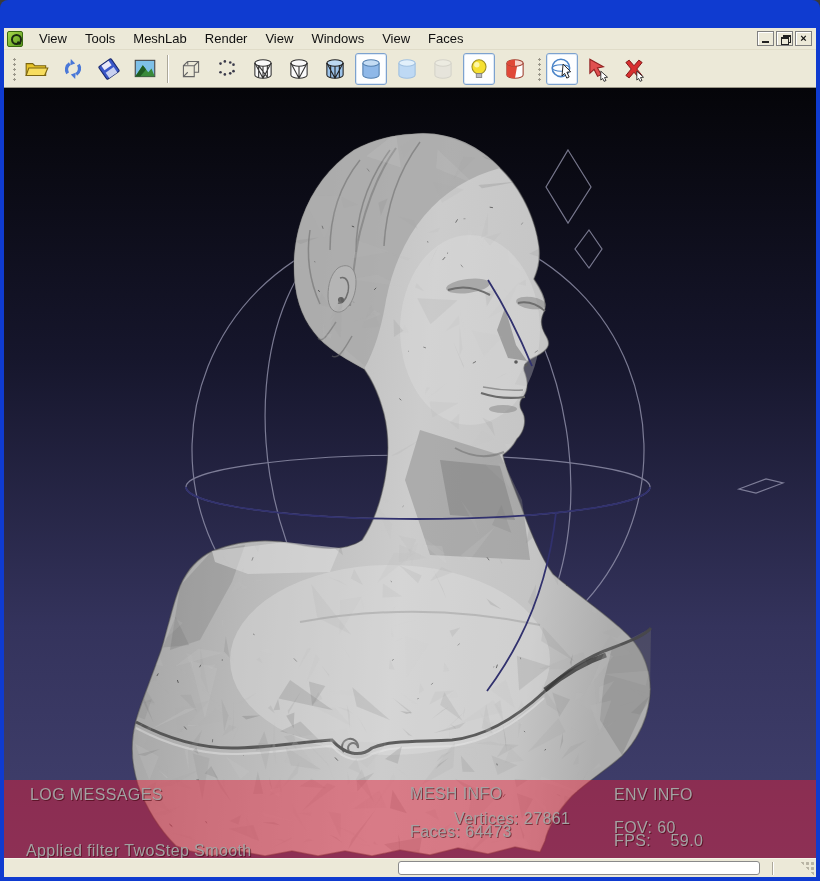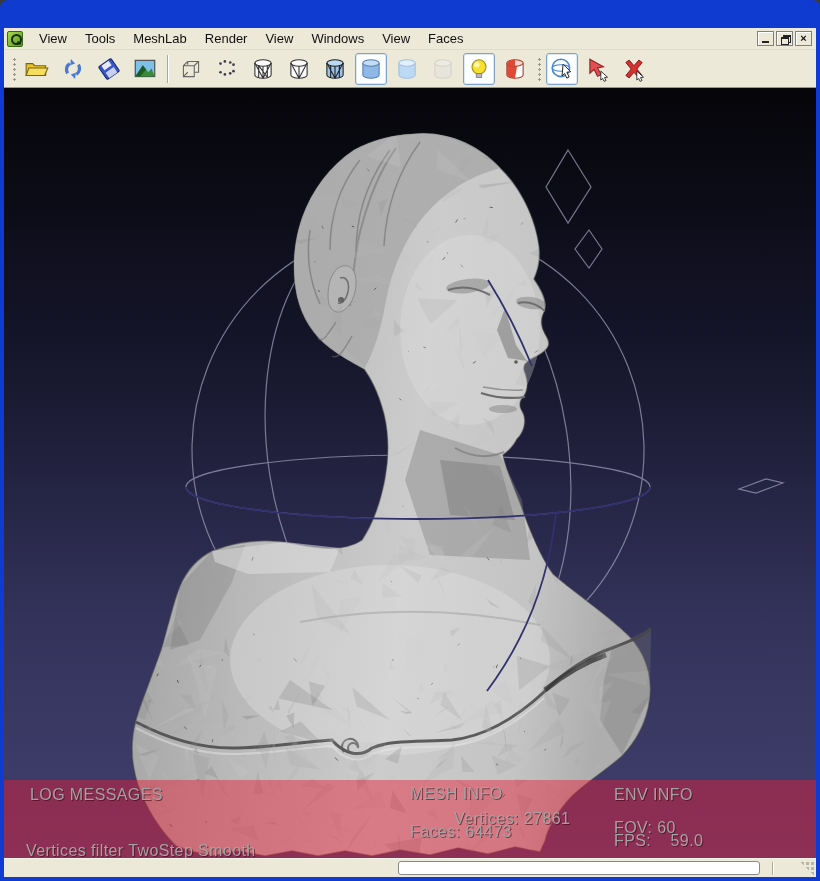--- a/index.html
+++ b/index.html
@@ -945,21 +945,21 @@
 
     <div class="red-band"></div>
 
     <div class="hud" style="left:26px;top:698px;">LOG MESSAGES</div>
     <div class="hud" style="left:406px;top:697px;">MESH INFO</div>
     <div class="hud" style="left:406px;top:722px;margin-left:44px;">Vertices: 27861</div>
     <div class="hud" style="left:406px;top:735px;">Faces: 64473</div>
     <div class="hud" style="left:610px;top:698px;text-align:center;">ENV INFO</div>
     <div class="hud" style="left:610px;top:731px;">FOV: 60</div>
     <div class="hud" style="left:610px;top:744px;">FPS:    59.0</div>
-    <div class="hud" style="left:22px;top:754px;">Vertices filter TwoStep Smooth</div>
+    <div class="hud" style="left:22px;top:754px;">Applied filter TwoStep Smooth</div>
   </div>
 
   <div class="statusbar">
     <div class="progress"></div>
     <div class="sb-sep"></div>
     <div class="sb-grip"></div>
   </div>
 
 </div>
 

